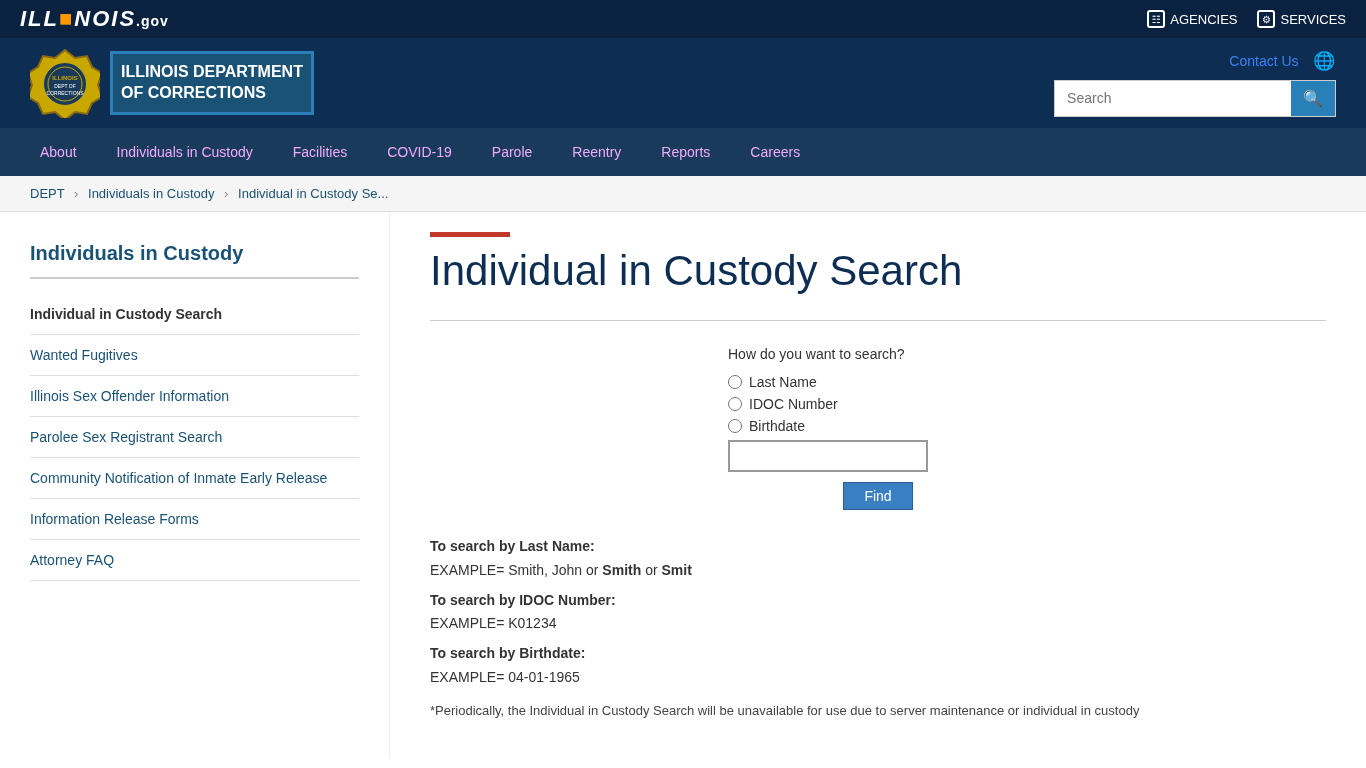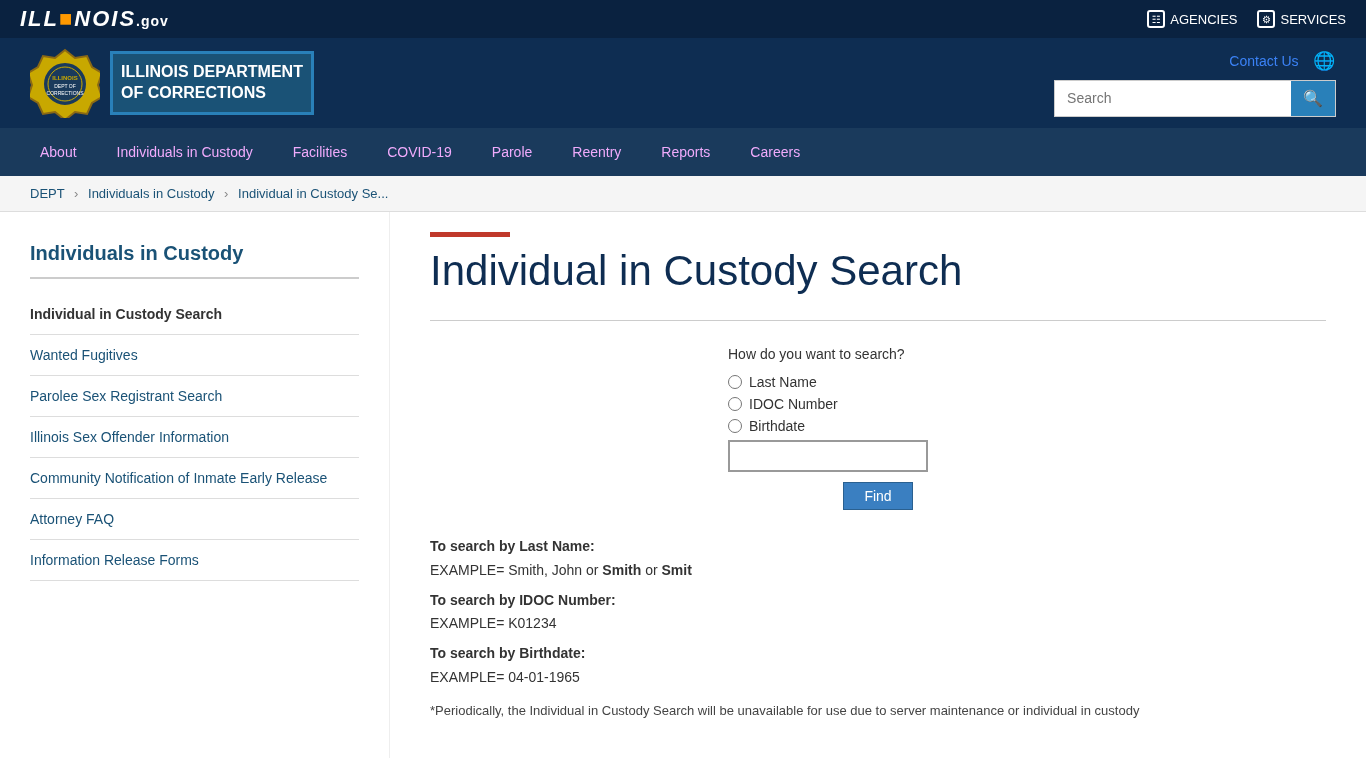--- a/index.html
+++ b/index.html
@@ -339,25 +339,25 @@
   <span> › </span>
   <a href="#">Individual in Custody Se...</a>
 </div>
 
 <div class="content-area">
 
   <div class="sidebar">
     <div class="sidebar-title">Individuals in Custody</div>
     <span class="sidebar-item-active">Individual in Custody Search</span>
     <a href="#" class="sidebar-item">Wanted Fugitives</a>
+    <a href="#" class="sidebar-item">Illinois Sex Offender Information</a>
     <a href="#" class="sidebar-item">Parolee Sex Registrant Search</a>
-    <a href="#" class="sidebar-item">Illinois Sex Offender Information</a>
     <a href="#" class="sidebar-item">Community Notification of Inmate Early Release</a>
+    <a href="#" class="sidebar-item">Information Release Forms</a>
     <a href="#" class="sidebar-item">Attorney FAQ</a>
-    <a href="#" class="sidebar-item">Information Release Forms</a>
   </div>
 
   <div class="main-section">
     <div class="red-bar"></div>
     <h1 class="page-title">Individual in Custody Search</h1>
     <hr class="divider">
 
     <div class="search-form-container">
       <div class="search-form">
         <div class="search-how-label">How do you want to search?</div>

